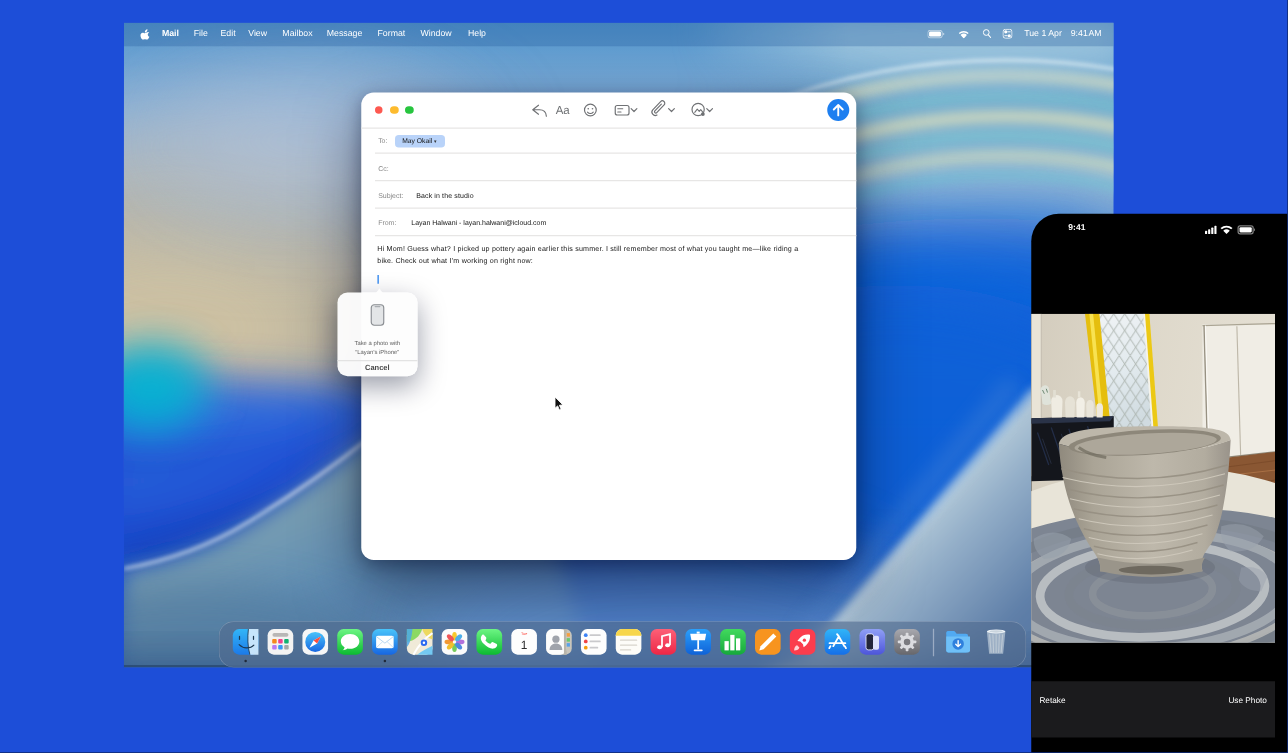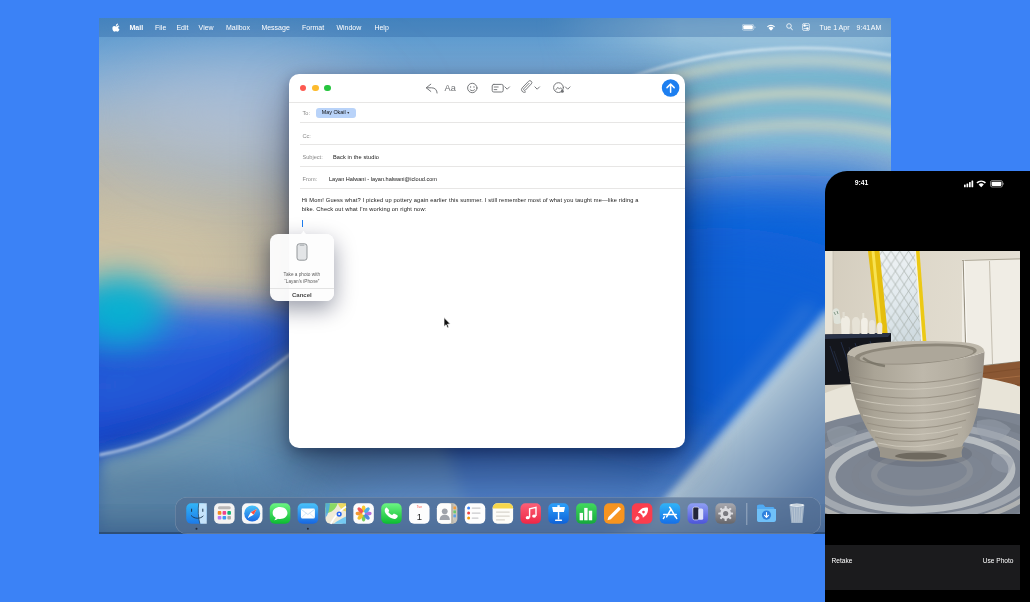--- a/index.html
+++ b/index.html
@@ -1,17 +1,17 @@
 <!DOCTYPE html>
 <html><head>
 <meta charset="utf-8">
 <style>
   html,body{margin:0;padding:0;background:#000;width:1030px;height:602px;overflow:hidden;}
   *{box-sizing:border-box;font-family:"Liberation Sans",sans-serif;}
-  #stage{position:absolute;left:0;top:0;width:1030px;height:602px;background:#3b82f6;overflow:hidden;}
+  #stage{position:absolute;left:0;top:0;width:1030px;height:602px;background:#1d4ed8;overflow:hidden;}
   #desk{position:absolute;left:99px;top:18px;width:792px;height:516px;overflow:hidden;}
   #wall{position:absolute;left:0;top:0;width:792px;height:516px;}
   
   #menubar{position:absolute;left:0;top:0;width:792px;height:19px;color:#fff;font-size:7px;}
   #menubar .mi{position:absolute;top:0;height:19px;line-height:19px;white-space:nowrap;}
   
   #mailwin{position:absolute;left:190px;top:56px;width:396px;height:374px;background:#fff;border-radius:10px;box-shadow:0 22px 50px rgba(0,10,40,.5), 0 4px 14px rgba(0,10,40,.35);}
   .tl{position:absolute;top:10.9px;width:6.6px;height:6.6px;border-radius:50%;}
   .divl{position:absolute;left:0;width:396px;height:1px;background:#e7e6e5;}
   .flabel{position:absolute;left:13.5px;color:#888;font-size:5.6px;}

